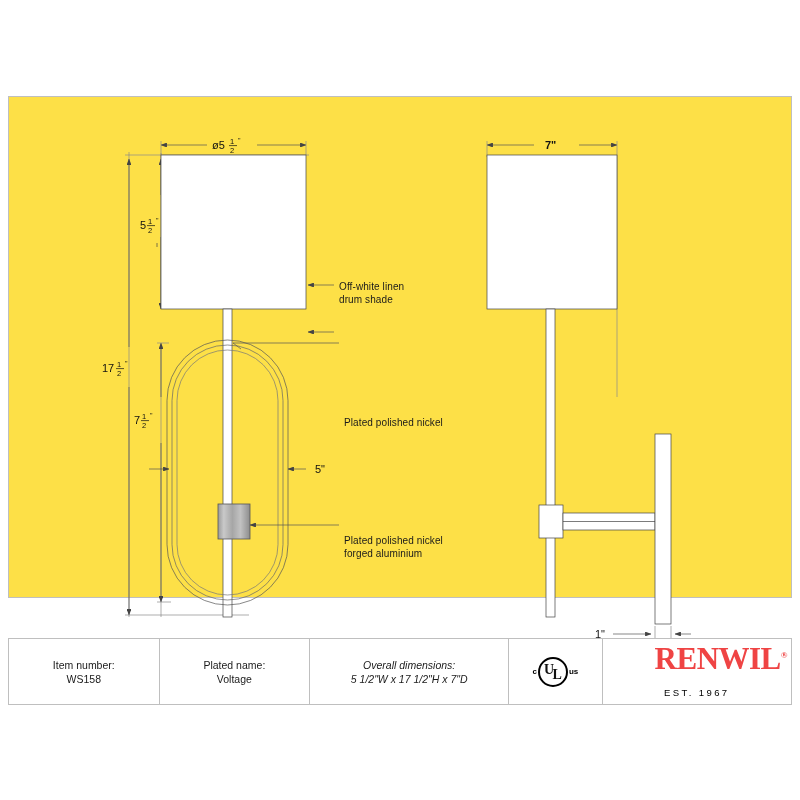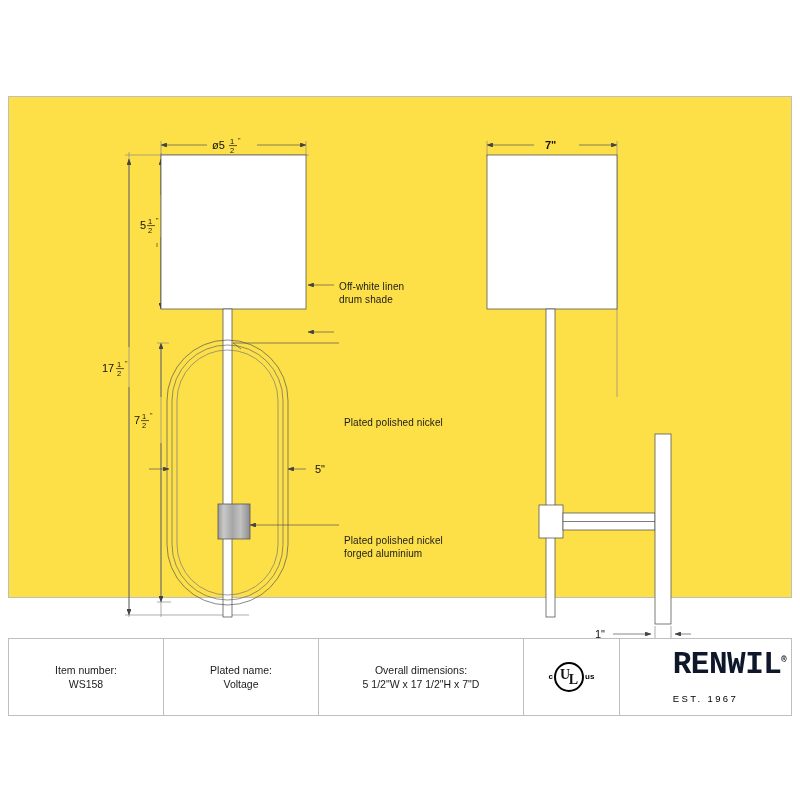--- a/index.html
+++ b/index.html
@@ -36,21 +36,21 @@
   }
   #ann-shade{ left:330px; top:183px; }
   #ann-bulb{  left:330px; top:226px; }
   #ann-nick{  left:335px; top:319px; }
   #ann-forge{ left:335px; top:437px; }
 
   
   #infobar{
     position:absolute;
     left:8px; top:638px;
-    width:784px; height:78px;
+    width:784px; height:67px;
     box-sizing:border-box;
     border:1px solid #bfbfbf;
     border-top:1px solid #bfbfbf;
     display:flex;
     align-items:stretch;
     background:#fff;
   }
   .cell{
     display:flex;
     flex-direction:column;
@@ -58,21 +58,21 @@
     justify-content:center;
     border-right:1px solid #bfbfbf;
     font-size:10.5px;
     line-height:14px;
     text-align:center;
     box-sizing:border-box;
     padding:0 4px;
   }
   #cell-item{ width:155px; }
   #cell-name{ width:155px; }
-  #cell-dims{ width:205px; }
+  #cell-dims{ width:205px;font-style:italic; }
   #cell-ul{   width:96px; }
   #cell-logo{ flex:1; border-right:none; }
   .cell .lbl{ color:#1a1a1a; }
   .cell .val{ color:#1a1a1a; }
 
   
   .ulwrap{ display:flex; align-items:center; justify-content:center; gap:1px; }
   .ul-c, .ul-us{ font-size:8px; font-weight:bold; color:#000; }
   .ul-circle{
     width:26px;height:26px;border:2.4px solid #000;border-radius:50%;
@@ -85,26 +85,26 @@
     position:absolute;left:4px;top:4px;
   }
   .ul-circle .l{
     font-family:"Liberation Serif", serif;
     font-weight:bold;font-size:14px;line-height:1;
     position:absolute;right:4px;bottom:3px;
   }
   
   #logo{ display:flex;flex-direction:column;align-items:center;justify-content:center; }
   #logo-word{
-    font-family:Liberation Mono, monospace;
+    font-family:Liberation Serif, serif;
     font-weight:bold;
     font-size:31px;
     letter-spacing:-0.5px;
     line-height:1;
-    color:#0f172a;
+    color:#ef4444;
     position:relative;
     margin-left:48px;
   }
   #logo-reg{
     font-size:9px;
     vertical-align:super;
     font-weight:bold;
   }
   #logo-est{
     font-size:9.5px;

